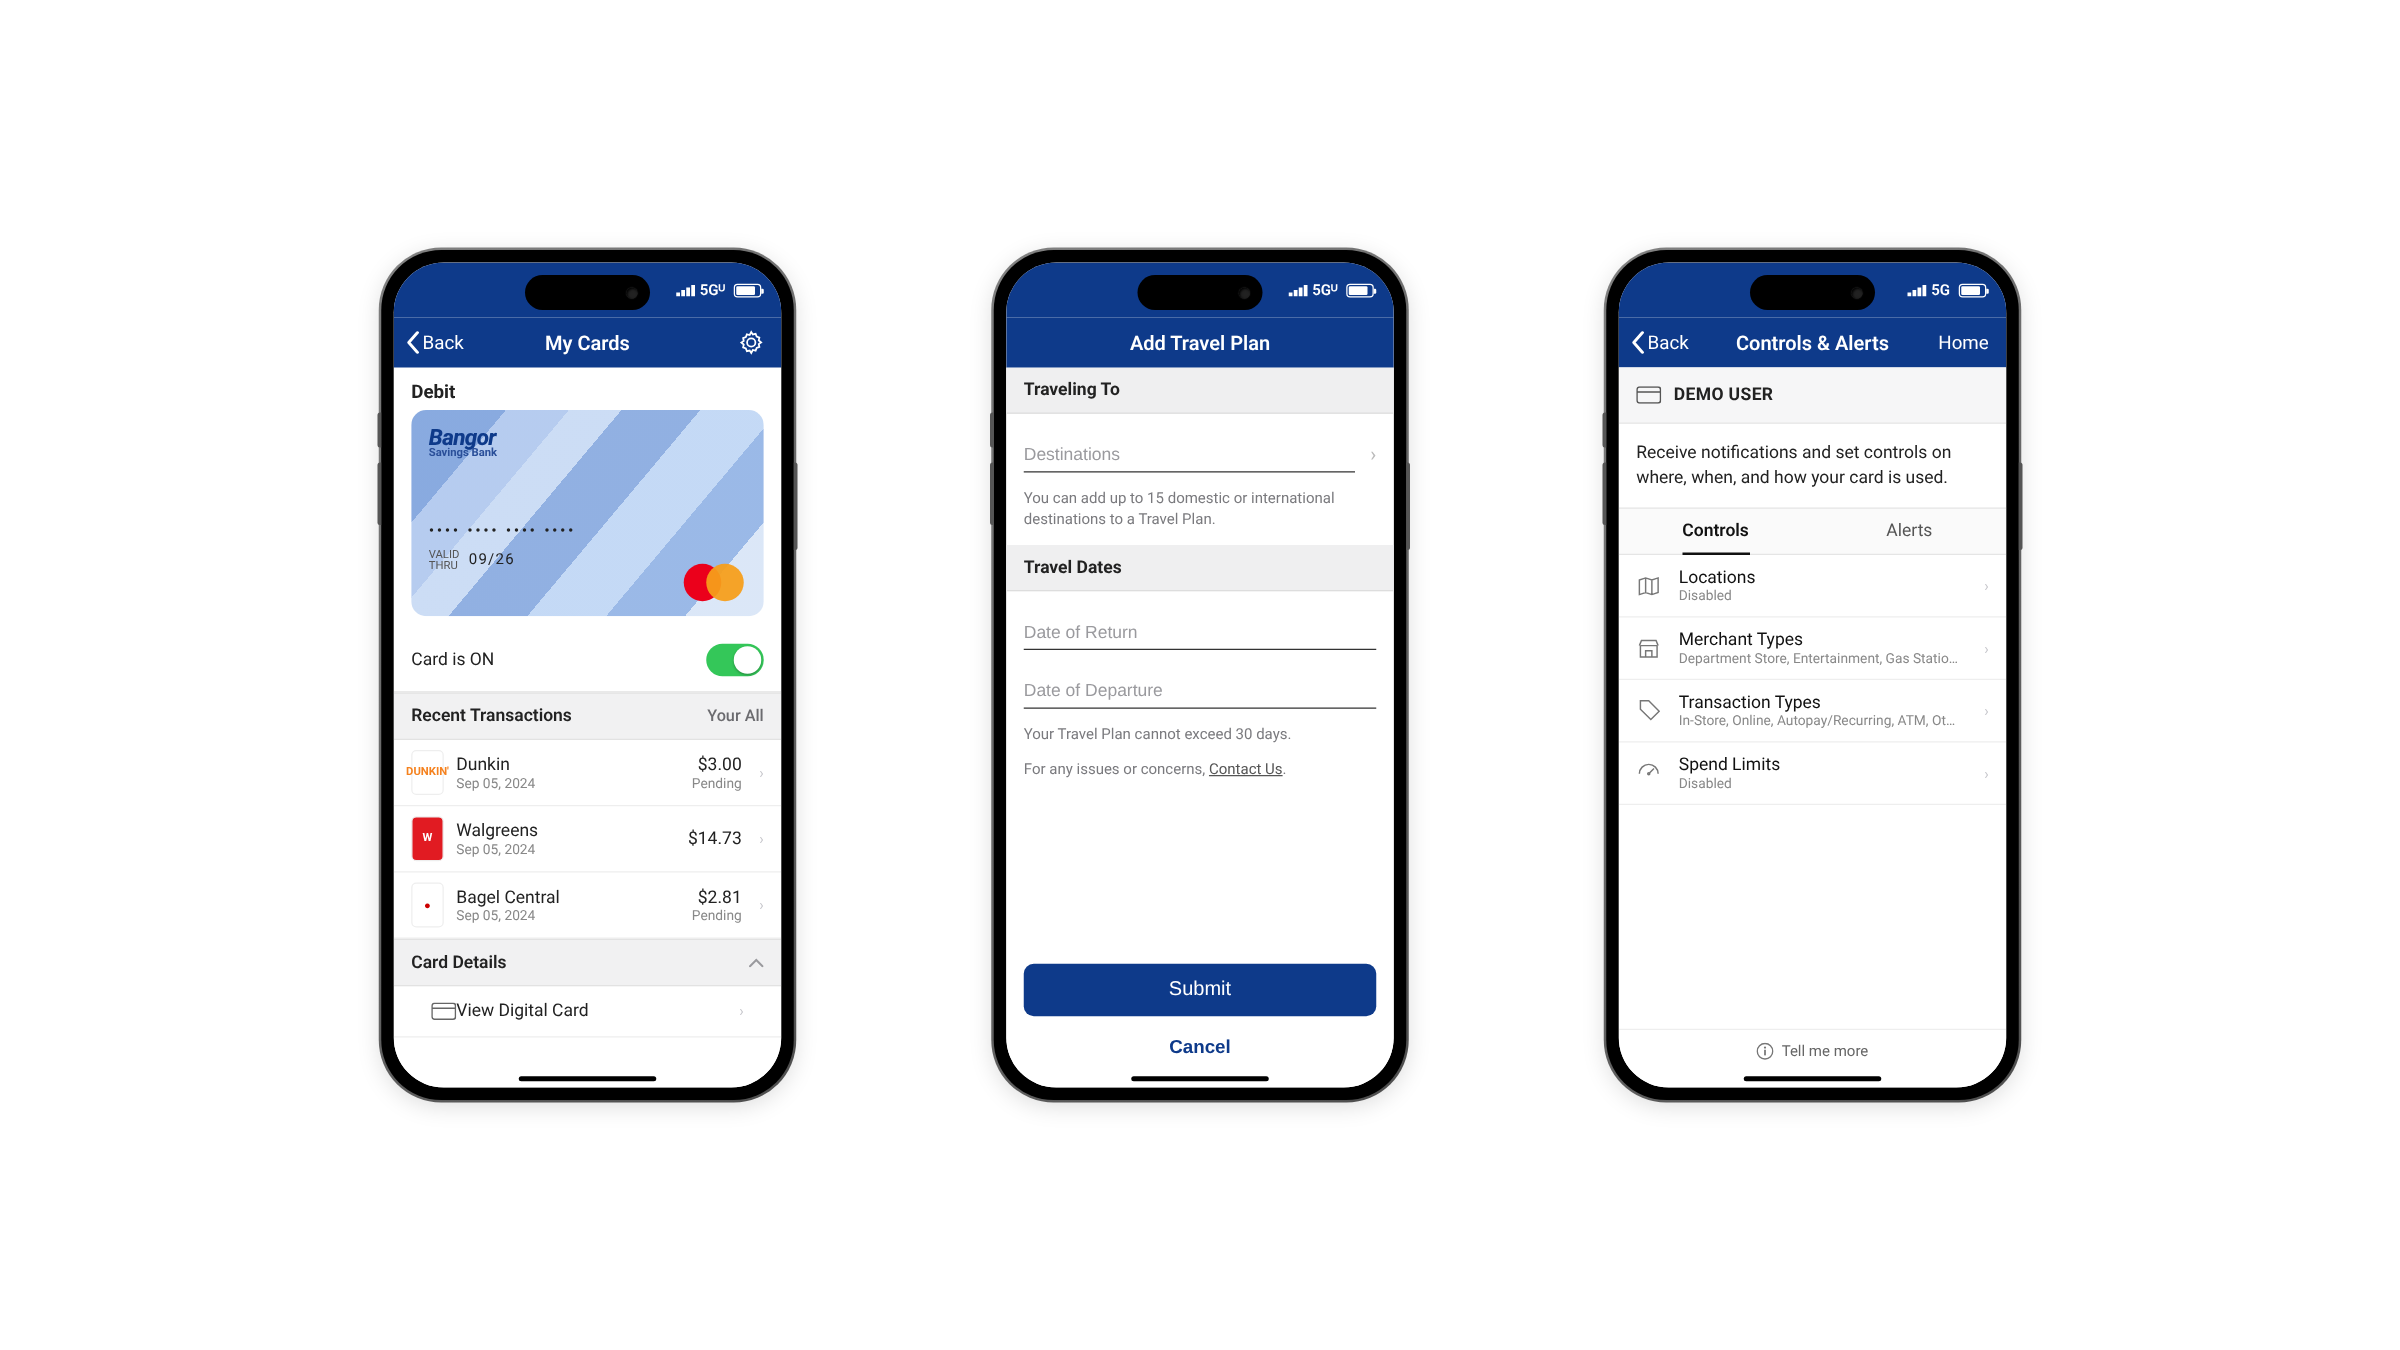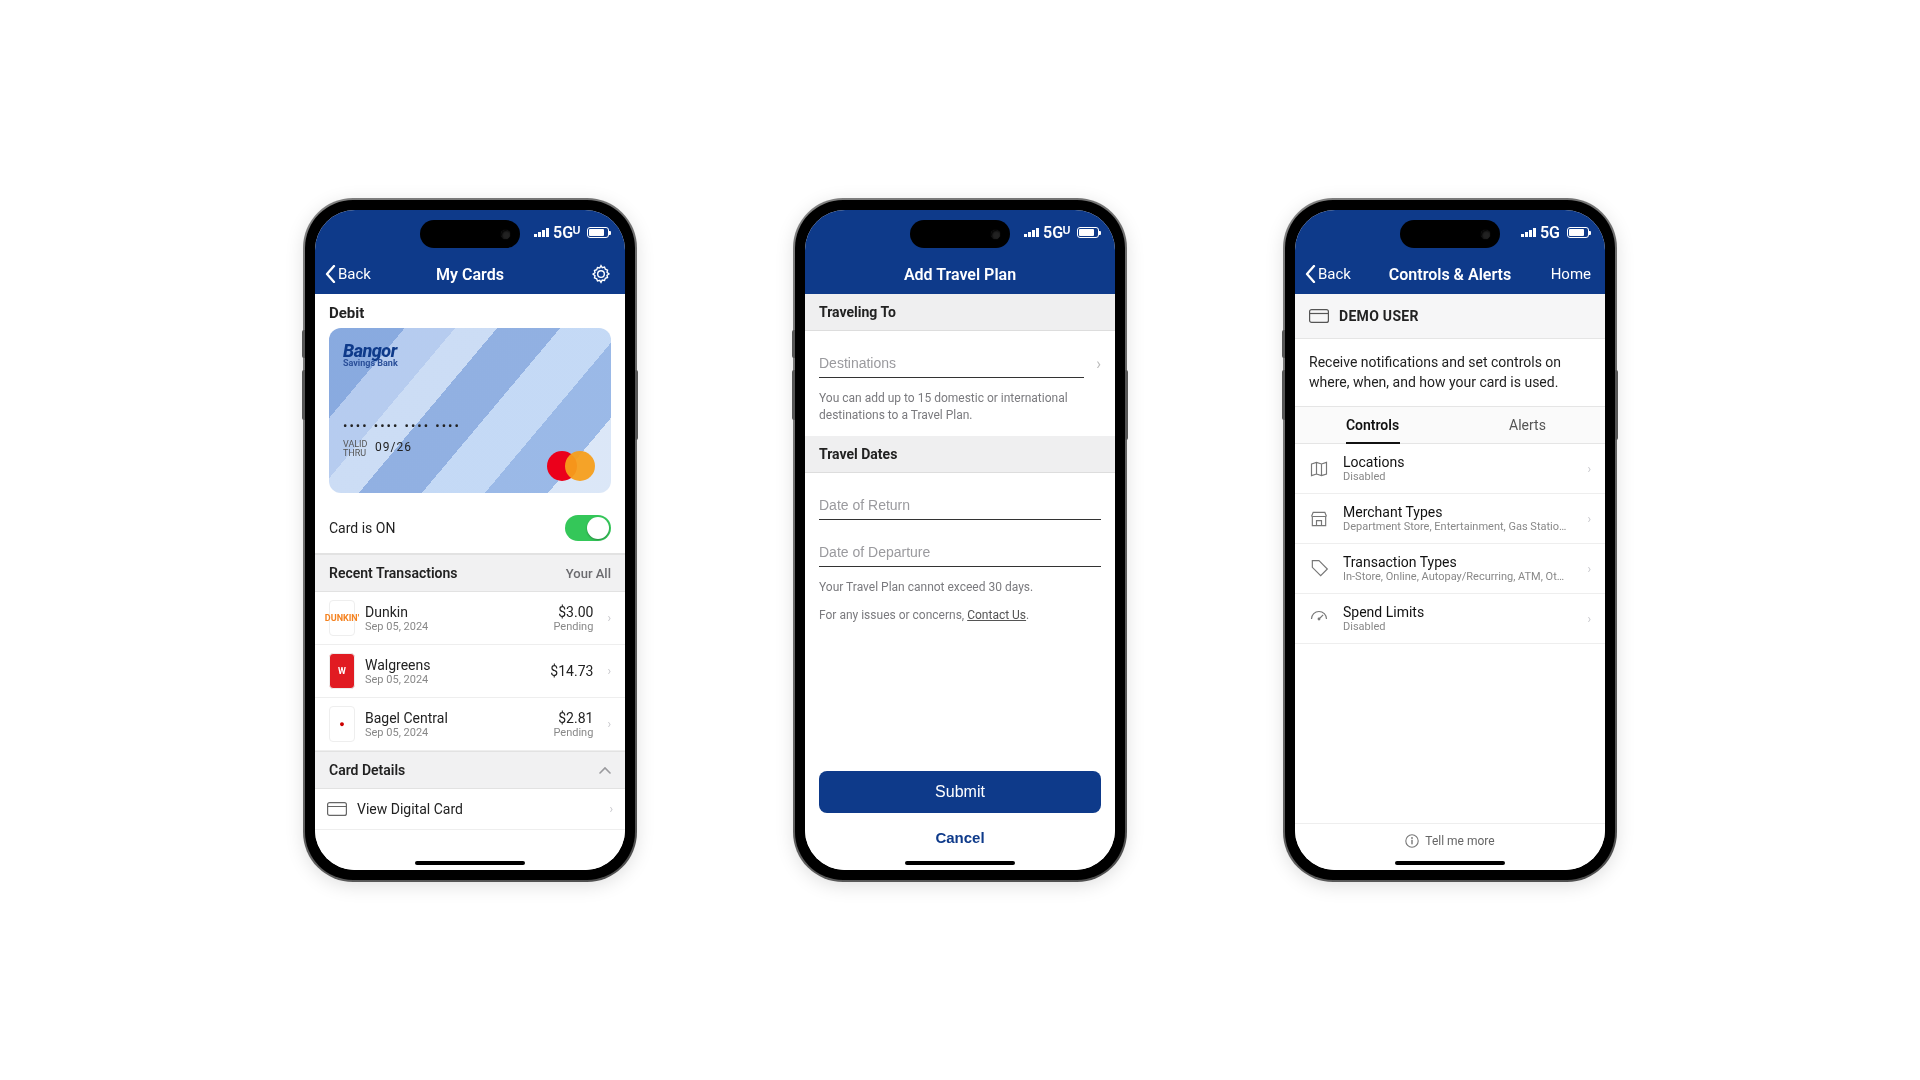--- a/index.html
+++ b/index.html
@@ -61,21 +61,21 @@
   .home-indicator {
     position:absolute; bottom:5px; left:50%; transform:translateX(-50%);
     width:110px; height:4px; background:#000; border-radius:3px;
   }
 
   .status-bar {
     height: 44px;
     background: #0e3a8a;
     display:flex; align-items:center; justify-content:flex-end;
     padding: 0 16px;
-    color:#fff; font-size:16px; font-weight:600;
+    color:#fff; font-size:12px; font-weight:600;
     gap:4px;
   }
   .nav-bar {
     height: 40px;
     background: #0e3a8a;
     display:flex; align-items:center; justify-content:center;
     color:#fff; position:relative;
   }
   .nav-title { font-size:16px; font-weight:600; }
   .nav-left { position:absolute; left:10px; display:flex; align-items:center; gap:2px; font-size:15px; cursor:pointer; }
@@ -115,21 +115,21 @@
   .section-link { color:#6b6b6f; font-weight:500; font-size:13px; }
   .tx { display:flex; align-items:center; padding:8px 14px; border-bottom:1px solid #eee; gap:10px; }
   .tx .merch-icon { width:26px; height:36px; border-radius:4px; display:flex; align-items:center; justify-content:center; font-size:9px; font-weight:700; }
   .tx .info { flex:1; }
   .tx .name { font-size:14px; color:#222; }
   .tx .date { font-size:11px; color:#888; }
   .tx .amt { text-align:right; }
   .tx .amt .value { font-size:14px; color:#222; }
   .tx .amt .status { font-size:11px; color:#888; }
   .chev { color:#c7c7cc; font-size:12px; margin-left:4px;}
-  .detail-row { display:flex; align-items:center; gap:10px; padding:12px 12px; border-bottom:1px solid #eee; }
+  .detail-row { display:flex; align-items:center; padding:12px 30px; border-bottom:1px solid #eee; }
 
   
   .form-section-h { background:#efeff0; padding:10px 14px; font-weight:700; font-size:14px; border-bottom:1px solid #ddd; }
   .input-wrap { padding: 18px 14px 0; }
   .input-line { border:none; border-bottom:1.3px solid #333; width:100%; padding: 6px 0; font-size:14px; color:#222; background:transparent; }
   .input-line::placeholder { color:#9a9a9e; }
   .helper { font-size:12px; color:#7a7a7e; padding: 12px 14px; line-height:1.4; }
   .dest-row { display:flex; align-items:center; gap:8px; }
   .btn-primary { margin: 0 14px 6px; background:#0e3a8a; color:#fff; font-size:16px; font-weight:500; border:none; border-radius:8px; height:42px; width:calc(100% - 28px); }
   .btn-text { width:100%; text-align:center; color:#0e3a8a; font-size:15px; font-weight:600; padding:10px 0; background:none; border:none;}

